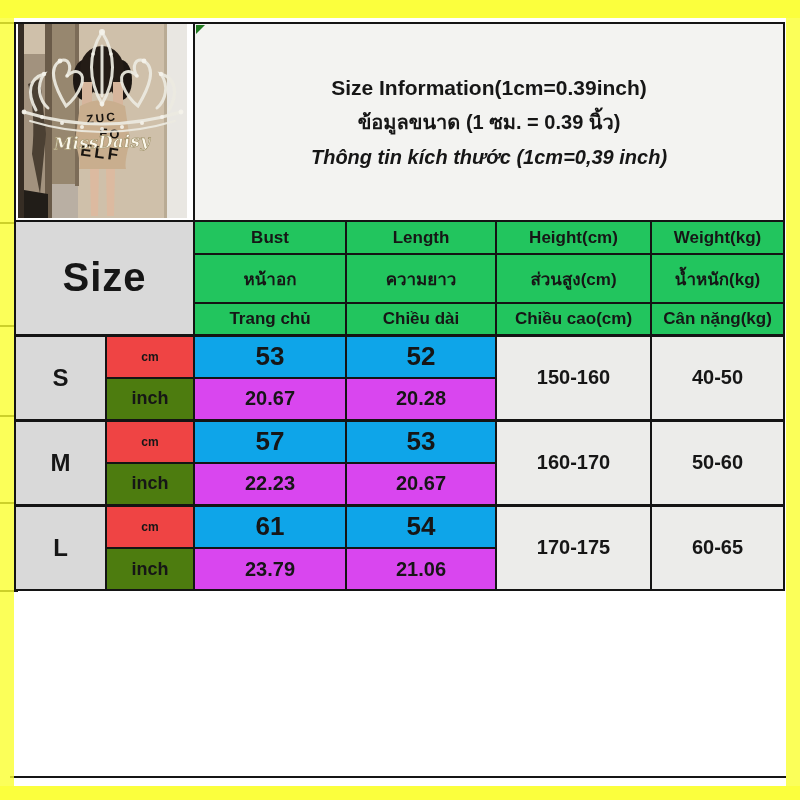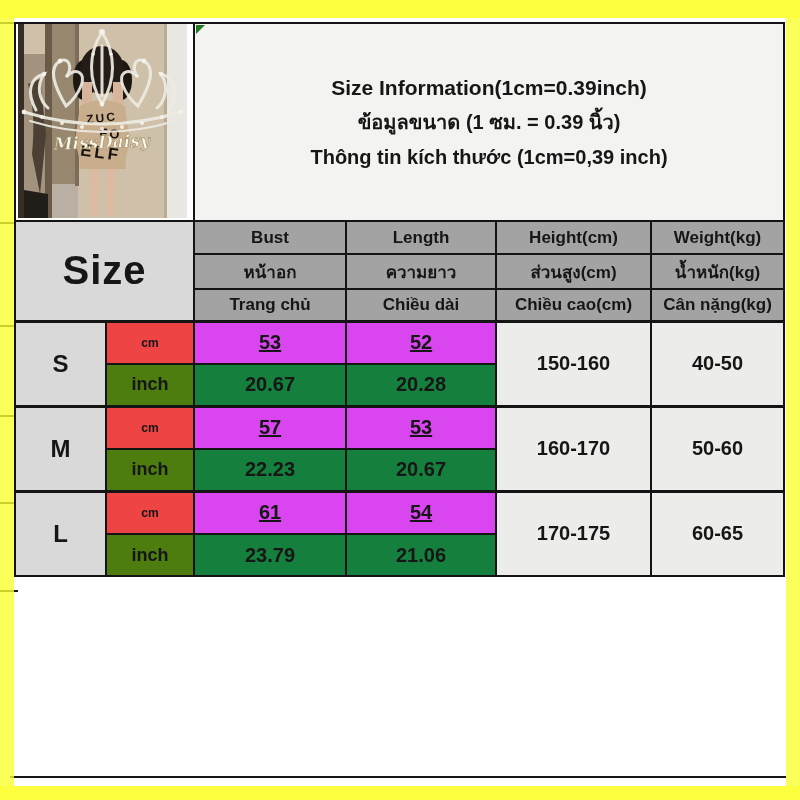--- a/index.html
+++ b/index.html
@@ -24,32 +24,32 @@
     font-weight:bold;color:#161616;padding:0;overflow:hidden;
   }
   tr.band-start td{border-top:3px solid #141414;}
   .cell-img{background:#ffffff;position:relative;}
   .cell-title{
     background:#f3f3f1;vertical-align:top;position:relative;
     padding-top:46px;line-height:35px;
   }
   .title-en{font-size:21px;}
   .title-th{font-size:20px;}
-  .title-vi{font-size:20px;}
+  .title-vi{font-size:20px;font-style:italic;}
   .corner-flag{
     position:absolute;left:1px;top:1px;width:0;height:0;
     border-top:9px solid #1f7a1f;border-right:9px solid transparent;
   }
   .cell-size{background:#d9d9d9;font-size:40px;letter-spacing:1px;margin-top:36px;}
-  td.hdr{background:#a3a3a3;font-size:17px;}
+  td.hdr{background:#22c55e;font-size:17px;}
   td.szlab{background:#d9d9d9;font-size:24px;}
   td.unit{background:#ef4444;font-size:12px;}
   td.unit-inch{background:#4d7c0f;font-size:18px;}
-  td.val-cm{background:#d946ef;font-size:20px;text-decoration:underline;}
-  td.val-inch{background:#15803d;font-size:20px;}
+  td.val-cm{background:#0ea5e9;font-size:26px;}
+  td.val-inch{background:#d946ef;font-size:20px;}
   td.val-merge{background:#ececea;font-size:20px;font-weight:bold;}
   
   .photo{position:absolute;left:2px;top:0px;width:169px;height:194px;}
   
   .attention{
     position:absolute;left:2px;top:599px;width:792px;z-index:4;
     font-size:20px;line-height:27px;font-weight:400;color:#1c1c1c;letter-spacing:-0.2px;
   }
   .bottom-rule{position:absolute;left:10px;top:776px;width:776px;height:0;border-top:2px solid #151515;z-index:4;}
 </style>
@@ -152,21 +152,21 @@
       </td>
     </tr>
 
     <tr style="height:33px">
       <td colspan="2" rowspan="3" class="cell-size">Size</td>
       <td class="hdr">Bust</td>
       <td class="hdr">Length</td>
       <td class="hdr">Height(cm)</td>
       <td class="hdr">Weight(kg)</td>
     </tr>
-    <tr style="height:35px">
+    <tr style="height:49px">
       <td class="hdr">หน้าอก</td>
       <td class="hdr">ความยาว</td>
       <td class="hdr">ส่วนสูง(cm)</td>
       <td class="hdr">น้ำหนัก(kg)</td>
     </tr>
     <tr style="height:32px">
       <td class="hdr">Trang chủ</td>
       <td class="hdr">Chiều dài</td>
       <td class="hdr">Chiều cao(cm)</td>
       <td class="hdr">Cân nặng(kg)</td>

